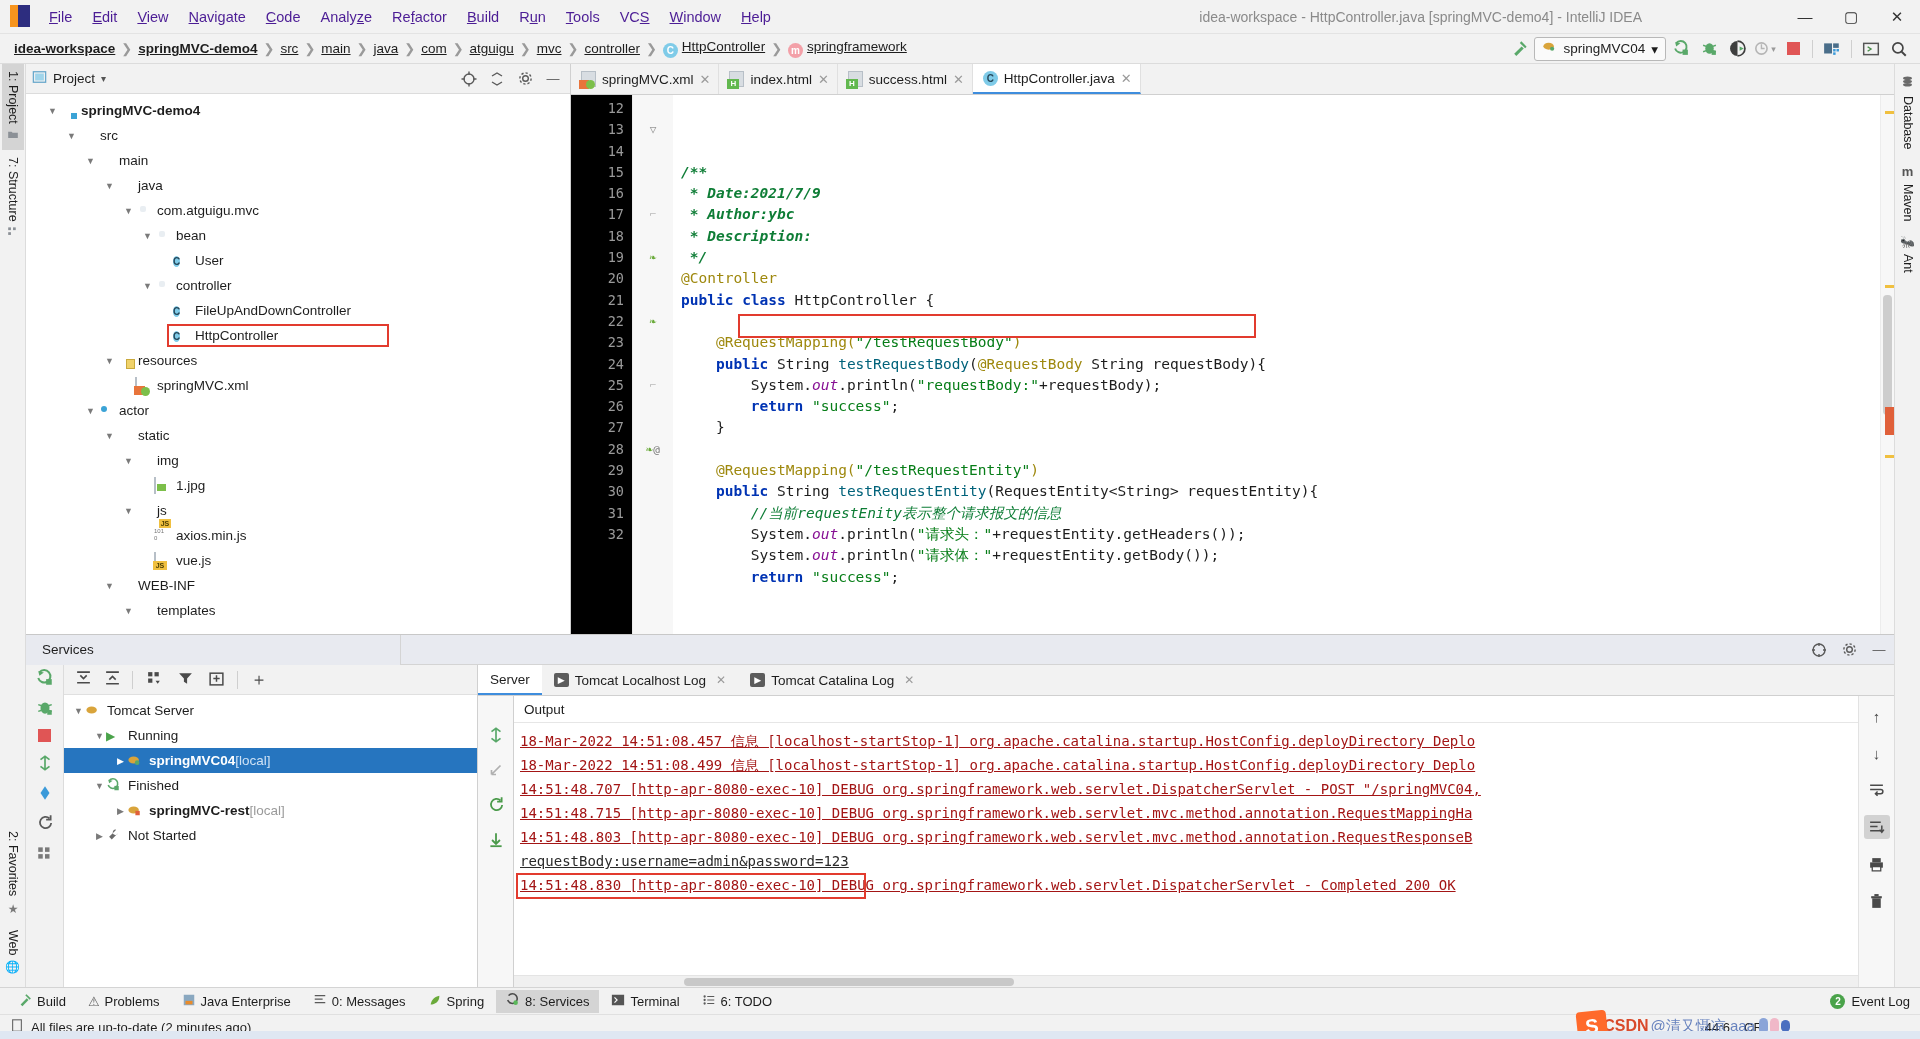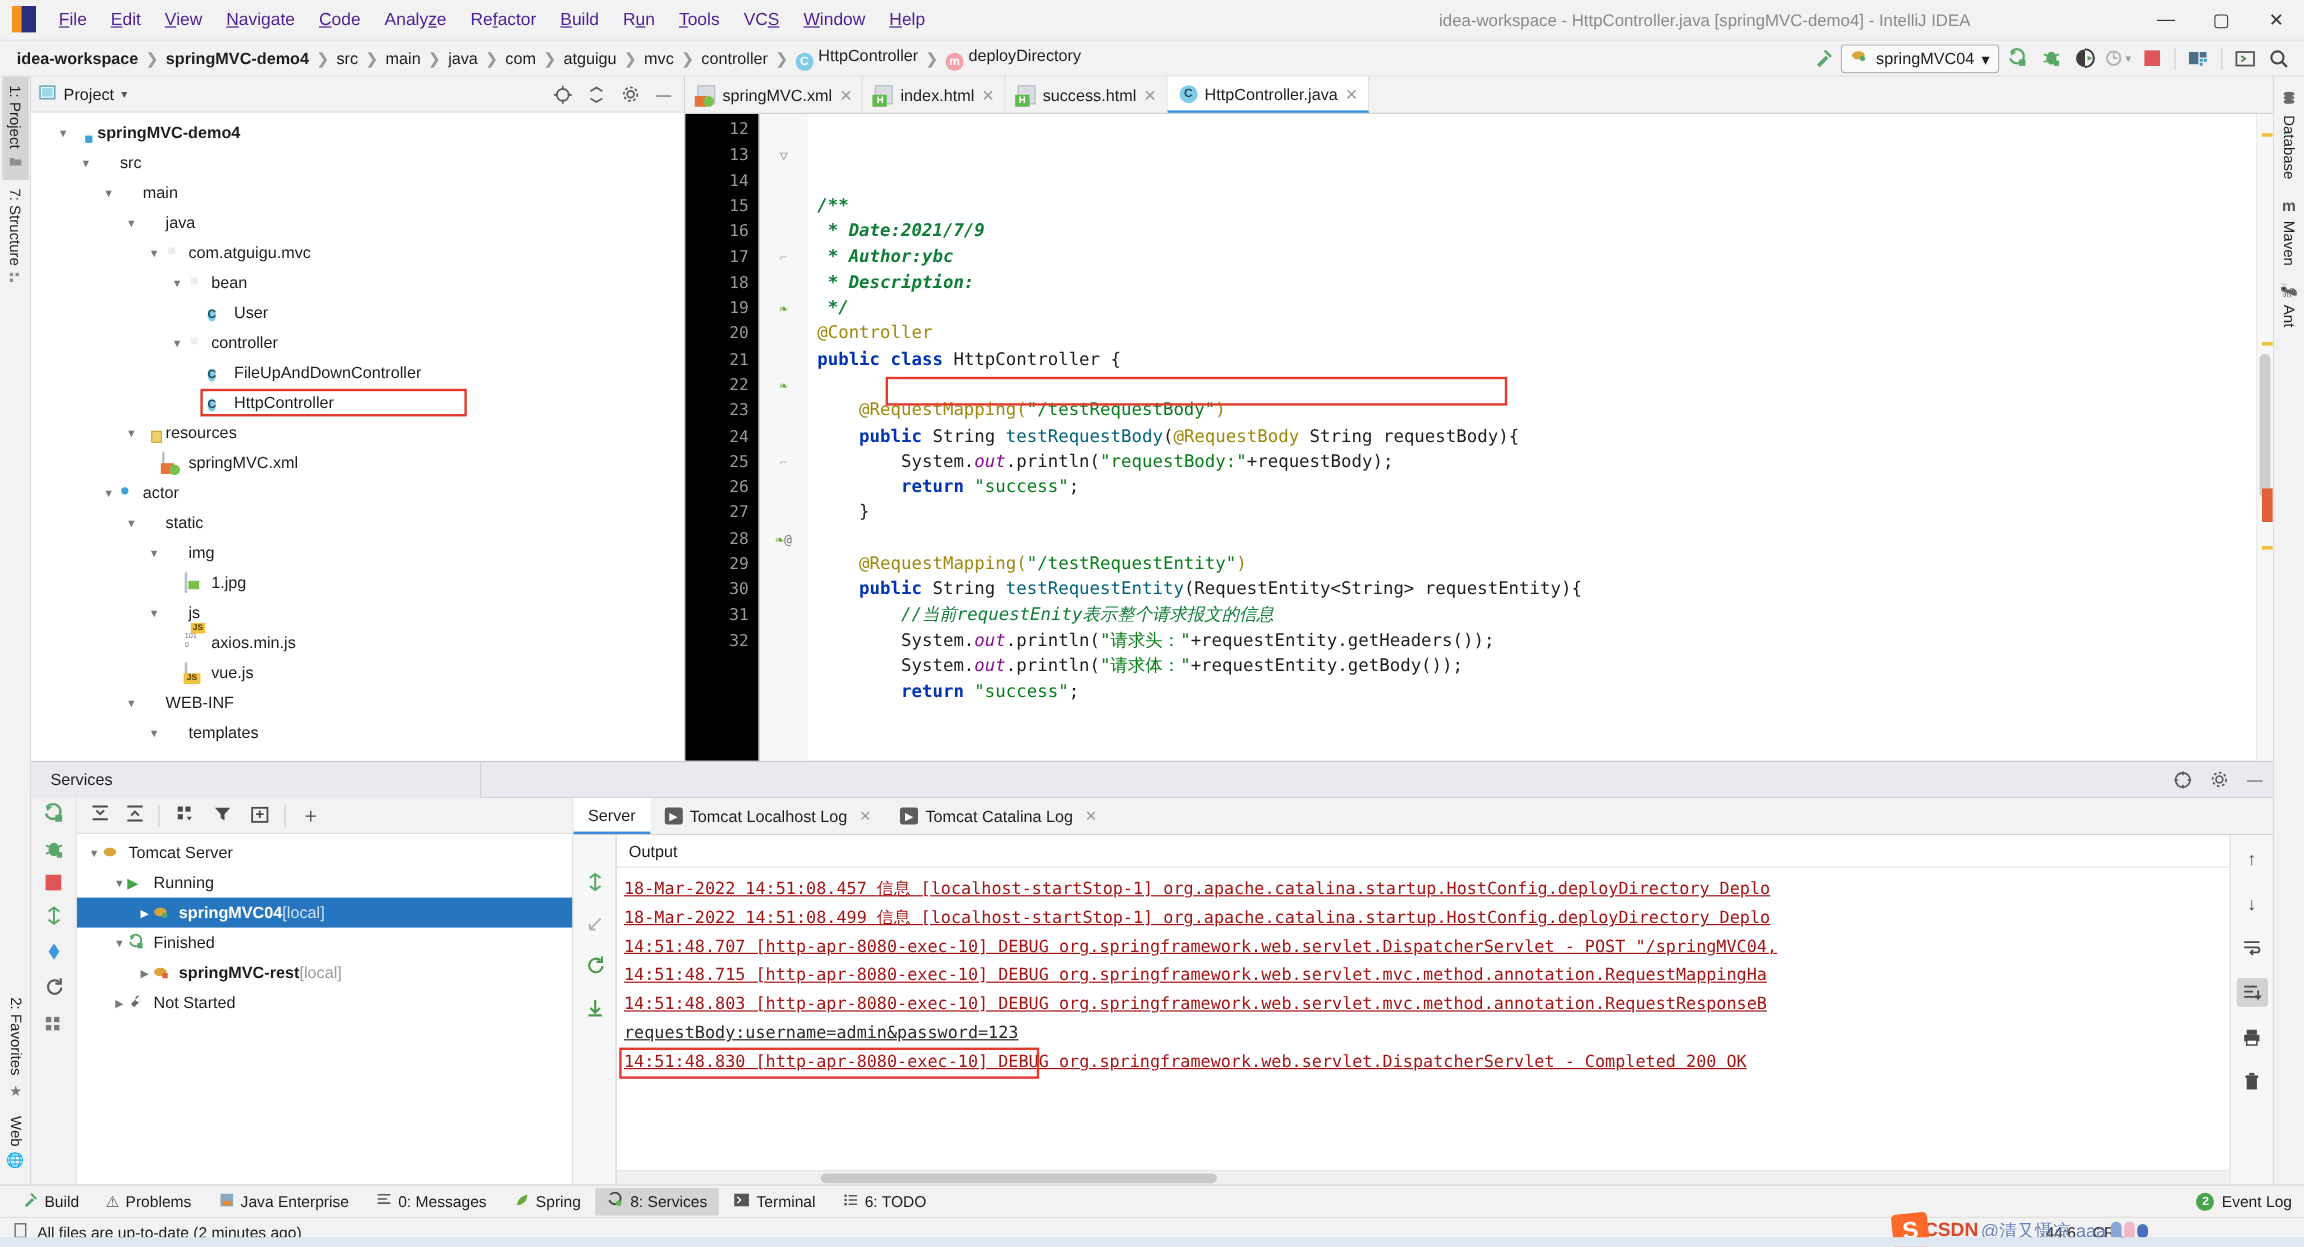--- a/index.html
+++ b/index.html
@@ -31,21 +31,21 @@
   .win-btns { display:flex; align-items:center; flex:none; }
   .win-btn { width:46px; height:34px; display:flex; align-items:center; justify-content:center;
     font-size:15px; color:#333; }
 
   
   .navbar {
     height:30px; background:#f2f2f2; display:flex; align-items:center;
     border-bottom:1px solid #dcdcdc; padding-left:10px; flex:none;
   }
   .crumbs { display:flex; align-items:center; gap:0px; font-size:13.5px; }
-  .crumb { padding:1px 4px; white-space:nowrap; }
+  .crumb { padding:1px 4px; white-space:nowrap;text-decoration:underline; }
   .crumb.bold { font-weight:bold; }
   .crumb-sep { color:#9a9a9a; padding:0 2px; font-size:13px; }
   .cicon { display:inline-block; width:15px; height:15px; border-radius:50%;
     color:#fff; font-size:10px; line-height:15px; text-align:center; font-weight:bold;
     vertical-align:-3px; margin-right:4px; }
   .cicon.c { background:#7fcbe8; }
   .cicon.m { background:#f3a0a8; }
 
   .nav-right { margin-left:auto; display:flex; align-items:center; gap:2px; padding-right:8px; }
   .runcfg {
@@ -295,21 +295,21 @@
       <span class="crumb">com</span>
       <span class="crumb-sep">❯</span>
       <span class="crumb">atguigu</span>
       <span class="crumb-sep">❯</span>
       <span class="crumb">mvc</span>
       <span class="crumb-sep">❯</span>
       <span class="crumb">controller</span>
       <span class="crumb-sep">❯</span>
       <span class="crumb"><span class="cicon c">C</span><span>HttpController</span></span>
       <span class="crumb-sep">❯</span>
-      <span class="crumb"><span class="cicon m">m</span><span>deployDirectory</span></span>
+      <span class="crumb"><span class="cicon m">m</span><span>springframework</span></span>
     </div>
 
     <div class="nav-right">
       <div class="tool-ic">
         <svg width="17" height="17" viewBox="0 0 16 16">
             <path d="M3 13 L10 6 L12 8 L5 15 Z" fill="#59a869"></path>
             <path d="M9 2 L14 7" stroke="#59a869" stroke-width="2" fill="none"></path>
           </svg>
       </div>
       <div class="runcfg">

